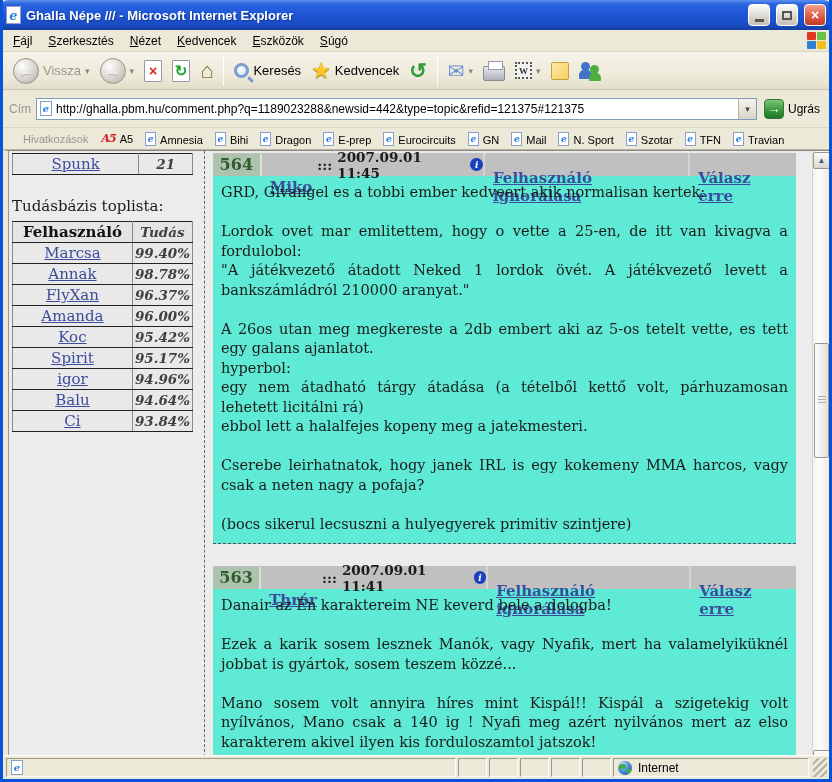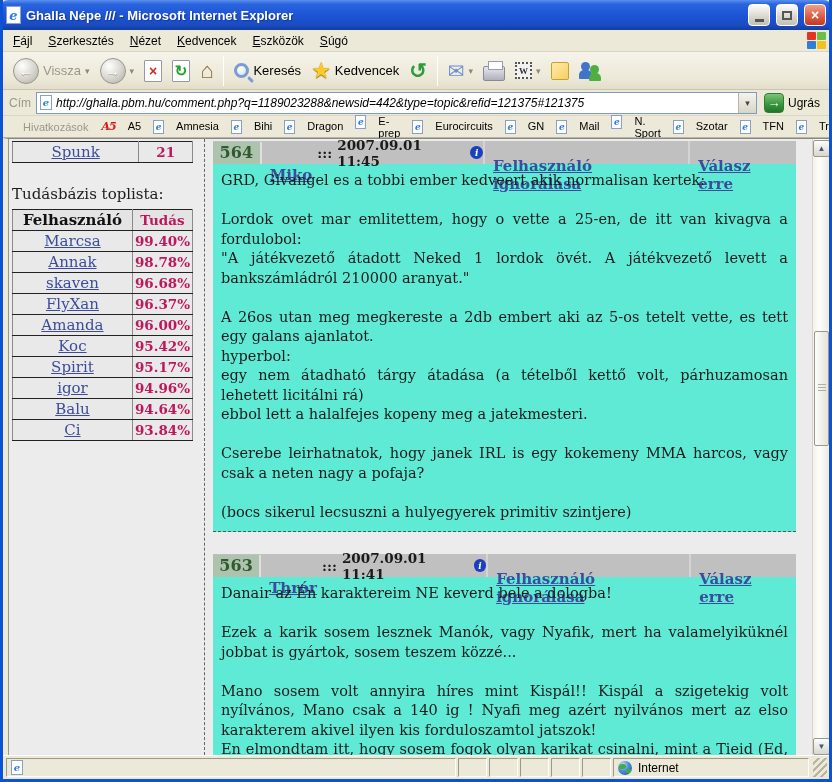--- a/index.html
+++ b/index.html
@@ -75,54 +75,54 @@
     border-radius:2px; }
   .msn { position:relative; width:24px; height:20px; }
   .msn i { position:absolute; display:block; width:9px; height:9px; border-radius:50%; }
   .msn i.b1 { background:#3f74c8; left:2px; top:1px; }
   .msn i.b2 { background:#4fae3f; left:11px; top:4px; }
   .msn::before { content:""; position:absolute; left:0px; top:9px; width:13px; height:9px;
     border-radius:5px 5px 1px 1px; background:#3f74c8; }
   .msn::after { content:""; position:absolute; left:10px; top:12px; width:12px; height:8px;
     border-radius:5px 5px 1px 1px; background:#4fae3f; }
   
-  .addressbar { height:26px; display:flex; align-items:center; gap:5px; padding:0 4px 0 6px;
+  .addressbar { height:38px; display:flex; align-items:center; gap:5px; padding:0 4px 0 6px;
     background:#ECE9D8; border-bottom:1px solid #d9d6c4; }
   .addr-label { font-size:12px; color:#9a988c; }
   .addr-field { flex:1; height:22px; background:#fff; border:1px solid #7F9DB9; display:flex;
     align-items:center; gap:4px; padding-left:3px; }
   .addr-field .iedoc { width:12px; height:15px; font-size:10px; }
-  .addr-url { flex:1; font-size:12px; color:#000; white-space:nowrap; overflow:hidden;font-style:italic; }
+  .addr-url { flex:1; font-size:12px; color:#000; white-space:nowrap; overflow:hidden; }
   .addr-drop { width:18px; height:20px; background:linear-gradient(180deg,#f4f3ee,#d8d5c8);
     border-left:1px solid #b8b5a6; display:flex; align-items:center; justify-content:center;
     font-size:9px; color:#444; }
   .go-btn { display:flex; align-items:center; gap:4px; padding:1px 5px 1px 2px; }
   .go-ic { width:20px; height:20px; border-radius:4px; border:1px solid #2e7d32;
     background:linear-gradient(180deg,#7cc47a,#35953a 60%,#237528); color:#fff; font-weight:bold;
     display:flex; align-items:center; justify-content:center; font-size:13px; }
   .go-lbl { font-size:12px; color:#000; }
   
   .linksbar { height:22px; display:flex; align-items:center; gap:2px; padding:0 20px;
     background:#ECE9D8; border-bottom:1px solid #b8b5a6; font-size:11px; }
   .links-label { color:#9a988c; margin-right:8px; }
-  .link-item { display:flex; align-items:flex-start; gap:12px; padding:0 7px 0 3px; color:#000; }
+  .link-item { display:flex; align-items:flex-end; gap:4px; padding:0 7px 0 3px; color:#000; }
   .link-item .iedoc { width:11px; height:14px; font-size:9px; }
   .a5-ic { font:italic bold 11px "DejaVu Serif", serif; color:#d41a1a; letter-spacing:-1px; }
   
   .content { position:relative; height:617px; background:#ECECEC; overflow:hidden;
     border-top:1px solid #8a887e; border-left:5px solid #ECE9D8; border-right:0; }
   .content::before { content:""; position:absolute; left:0; top:0; bottom:0; width:1px; background:#9a988c; }
   
   .sidebar { position:absolute; left:4px; top:0; width:186px; font-family:"DejaVu Serif", serif; }
   table.stable { border-collapse:collapse; width:181px; background:#E9E9E9; }
   table.stable td, table.stable th { border-top:1px solid #222; border-bottom:1px solid #222;
     border-left:1px solid #8a8a8a; border-right:1px solid #8a8a8a; height:21px; text-align:center;
     font-size:15px; padding:1px 2px; }
   table.stable .c-name { width:127px; }
-  table.stable .c-val { width:54px; font-weight:bold; font-size:13.5px; color:#be185d; }
+  table.stable .c-val { width:54px; font-weight:bold; font-size:13.5px; color:#404040;font-style:italic; }
   .spunk-table { margin-top:2px; }
   .spunk-table td { height:24px; }
   a.navlink, .navlink { color:#3C4C9C; text-decoration:underline; cursor:pointer;margin-top:44px; }
   .toplist-title { font-size:15px; color:#1c1c1c; margin:22px 0 6px 0; }
   table.stable th { font-weight:bold; font-size:15px; color:#111; background:#E4E4E4; }
   
   .main { position:absolute; left:205px; top:0; width:583px; }
   .v-divider { position:absolute; left:196px; top:0; height:100%; border-left:1px dashed #666; }
   .post { margin-top:2px; margin-bottom:22px; font-family:"DejaVu Serif", serif; }
   .post-header { height:23px; background:#C0C0C0; display:flex; align-items:center; }
@@ -358,24 +358,20 @@
             <tr>
               <td class="c-name"><span class="navlink">Marcsa</span></td>
               <td class="c-val">99.40%</td>
             </tr>
 
             <tr>
               <td class="c-name"><span class="navlink">Annak</span></td>
               <td class="c-val">98.78%</td>
             </tr>
 
-            <tr>
-              <td class="c-name"><span class="navlink">skaven</span></td>
-              <td class="c-val">96.68%</td>
-            </tr>
 
             <tr>
               <td class="c-name"><span class="navlink">FlyXan</span></td>
               <td class="c-val">96.37%</td>
             </tr>
 
             <tr>
               <td class="c-name"><span class="navlink">Amanda</span></td>
               <td class="c-val">96.00%</td>
             </tr>

